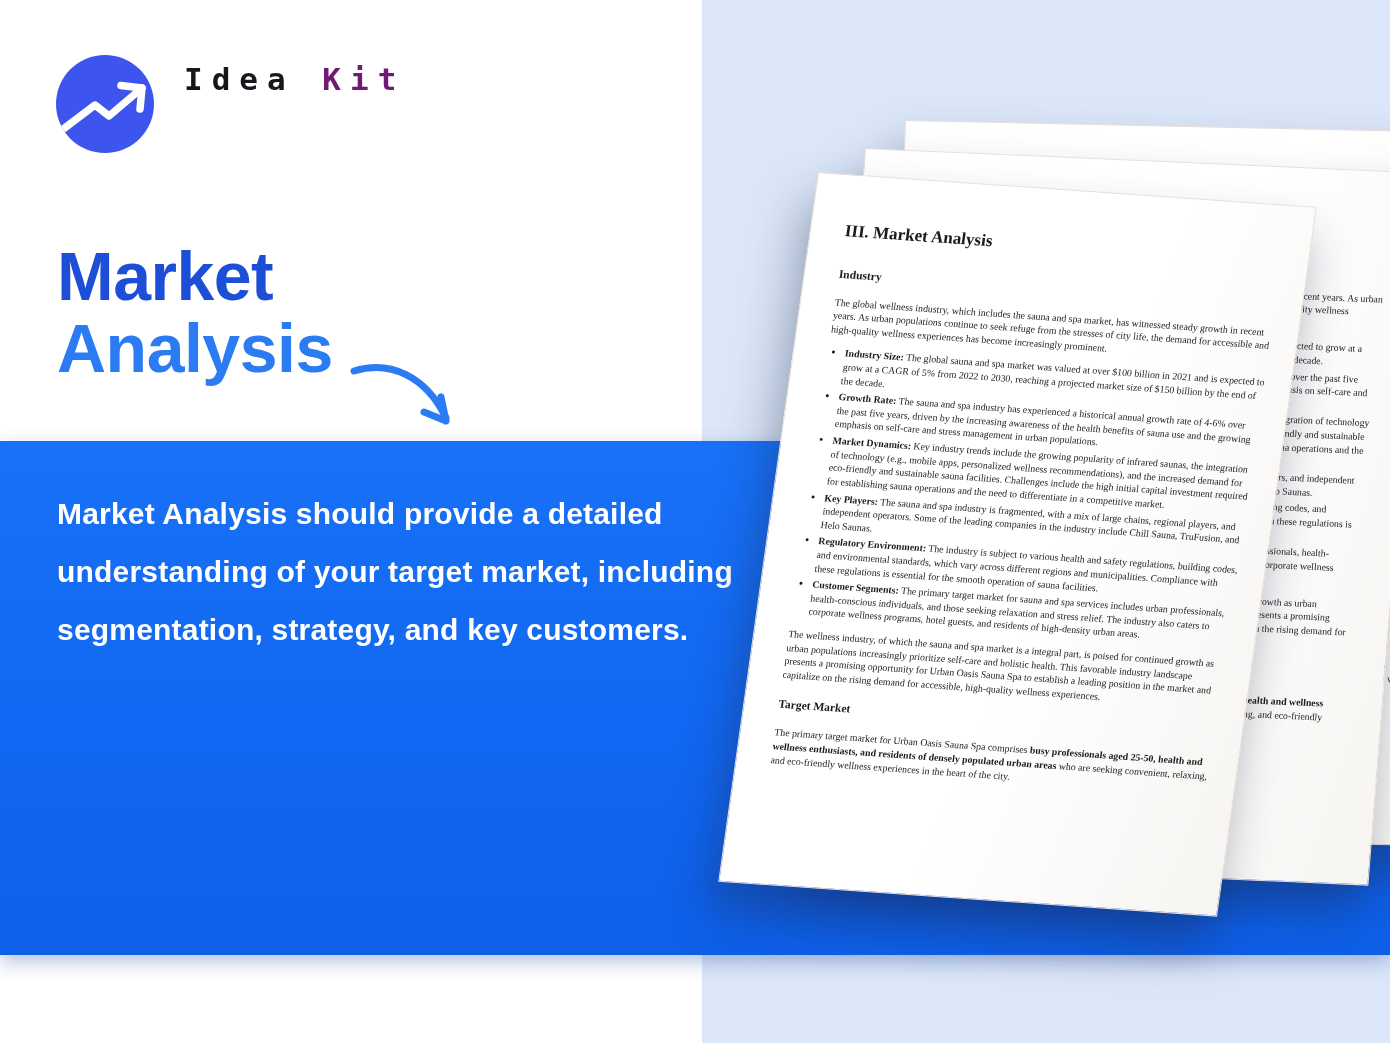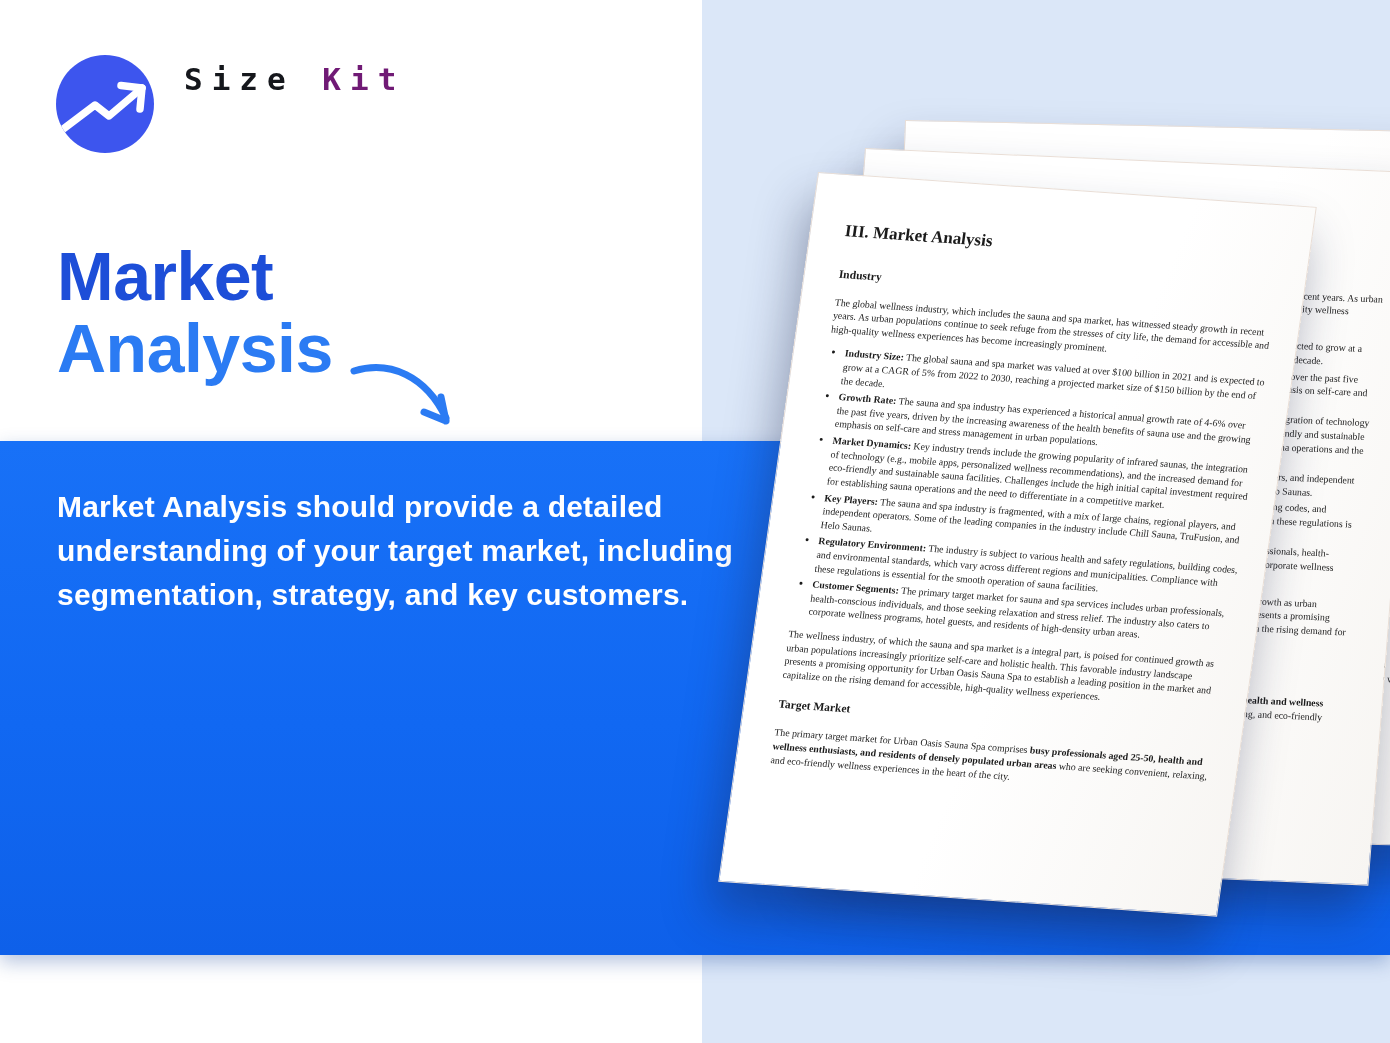--- a/index.html
+++ b/index.html
@@ -17,21 +17,21 @@
 
   
   .intro-box {
     position:absolute; left:0; top:441px; width:1390px; height:514px;
     background:linear-gradient(180deg,#1871f7 0%,#1168f2 55%,#0e60e9 100%);
     box-shadow:0 7px 18px rgba(14,60,150,.30);
     z-index:1;
   }
   .intro-text {
     position:absolute; left:57px; top:44px; width:706px;
-    color:#ffffff; font-weight:700; font-size:30px; line-height:44px;
+    color:#ffffff; font-weight:700; font-size:30px; line-height:58px;
     letter-spacing:.2px;
   }
   .intro-text p { margin:0 0 36px 0; }
 
   
   .brand { position:absolute; left:56px; top:55px; z-index:3; }
   .logo-mark {
     position:absolute; left:0; top:0; width:98px; height:98px;
     border-radius:50%; background:#3d55ee; overflow:hidden;
   }
@@ -106,21 +106,21 @@
 </div>
 
 <div class="brand">
   <div class="logo-mark">
     <svg viewBox="0 0 98 98">
       <polyline points="2,78 39,50 53,61 86,33" fill="none" stroke="#ffffff" stroke-width="7.5" stroke-linecap="round" stroke-linejoin="round"></polyline>
       <path d="M86,33 L65,30.5 M86,33 L84,54" fill="none" stroke="#ffffff" stroke-width="7.5" stroke-linecap="round"></path>
     </svg>
   </div>
   <div class="brand-text">
-    <div class="brand-sub"><span>Size </span><span class="accent">Kit</span></div>
+    <div class="brand-sub"><span>Idea </span><span class="accent">Kit</span></div>
   </div>
 </div>
 
 <div class="headline">
   <div class="l1">Market</div>
   <div class="l2">Analysis</div>
 </div>
 
 <div class="arrow-wrap">
   <svg width="115" height="80" viewBox="0 0 115 80">

